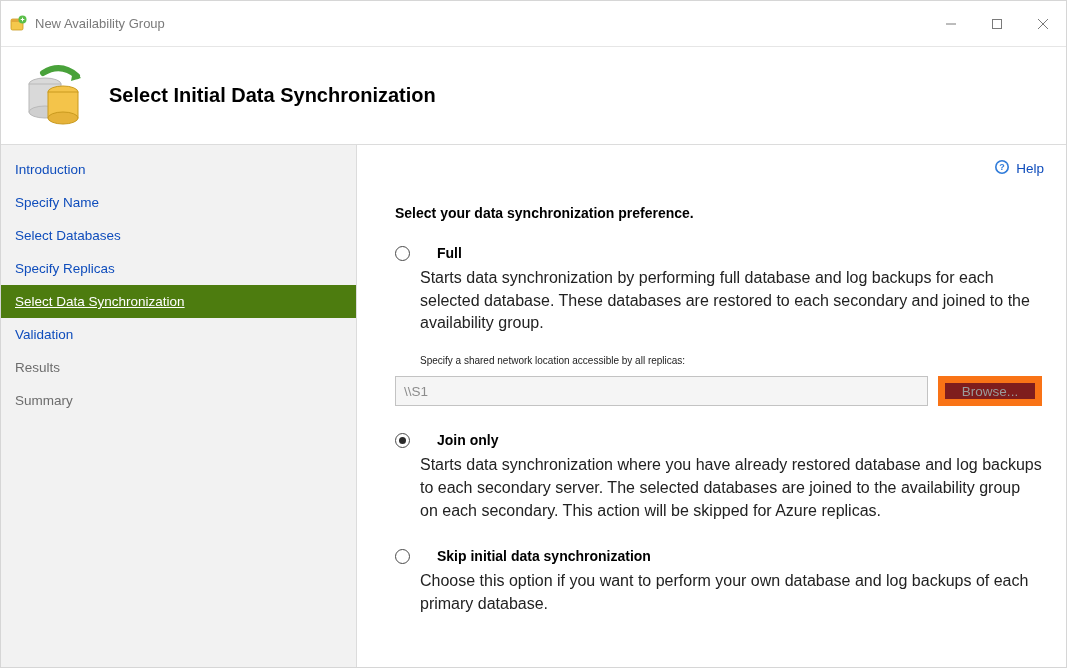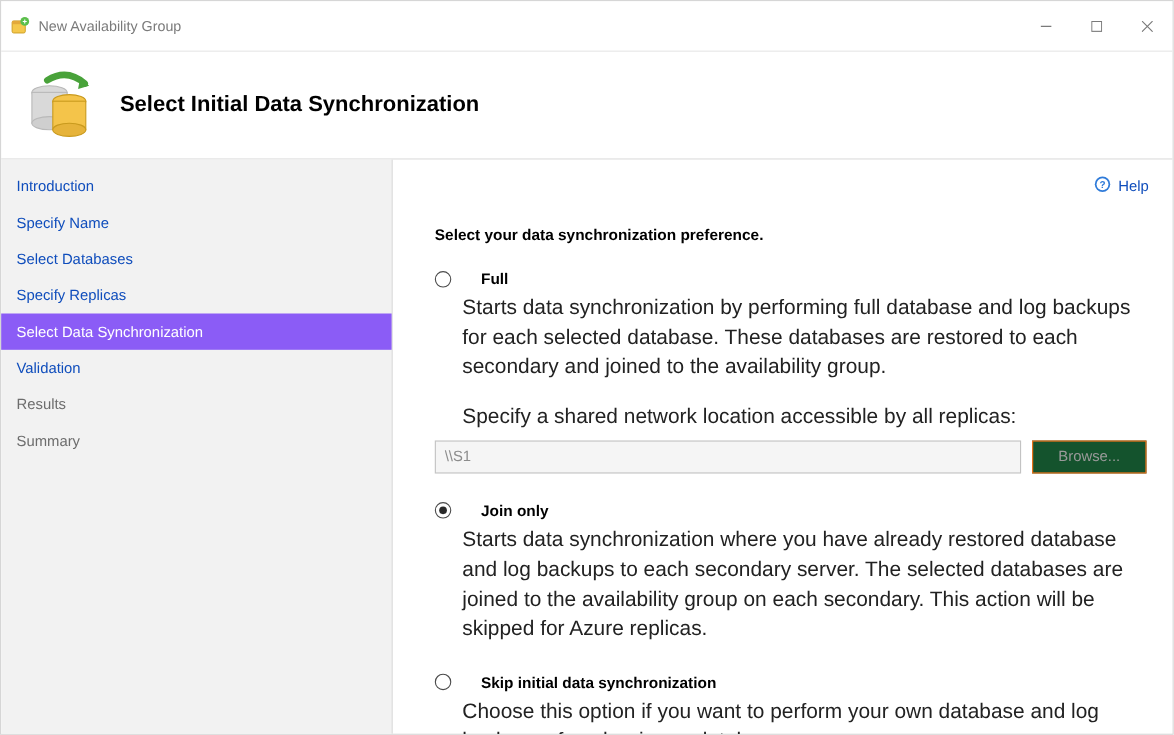--- a/index.html
+++ b/index.html
@@ -58,22 +58,23 @@
     border-right: 1px solid #dcdcdc;
     padding-top: 8px;
   }
   .nav-item {
     padding: 9px 14px;
     font-size: 13.5px;
     color: #0f4dbc;
     cursor: default;
   }
   .nav-item.selected {
-    background: #8b5cf6;
+    background: #4d7c0f;
     color: #fff;
+    text-decoration: underline;
   }
   .nav-item.muted { color: #6d6d6d; }
 
   .content {
     flex: 1;
     position: relative;
     padding: 18px 24px 18px 38px;
     overflow: auto;
   }
 
@@ -105,26 +106,26 @@
     flex: none;
   }
   .radio.checked .dot {
     width: 7px; height: 7px; border-radius: 50%;
     background: #2a2a2a;
   }
   .opt-title { font-weight: 700; font-size: 14px; color: #000; }
   .opt-desc {
     margin-left: 25px;
     margin-top: 6px;
-    font-size: 19px;
+    font-size: 16px;
     color: #222;
     line-height: 1.42;
     max-width: 680px;
   }
-  .opt-sublabel { margin-left: 25px; margin-top: 20px; font-size: 19px; }
+  .opt-sublabel { margin-left: 25px; margin-top: 20px; font-size: 10px; }
 
   .path-row {
     margin-left: 0;
     margin-top: 10px;
     display: flex;
     gap: 10px;
     align-items: stretch;
   }
   .path-input {
     flex: 1;
@@ -132,22 +133,22 @@
     border: 1px solid #c3c3c3;
     padding: 4px 8px;
     font-family: inherit;
     font-size: 13.5px;
     color: #8c8c8c;
     background: #fafafa;
   }
   .path-input:disabled { background: #f5f5f5; }
   .browse-btn {
     width: 104px;
-    border: 1px solid #f97316;
-    background: #14532d;
+    border: 7px solid #f97316;
+    background: #7f1d1d;
     color: #9a9a9a;
     font-size: 13.5px;
     display: flex; align-items: center; justify-content: center;
   }
 </style>
 </head>
 <body>
 
 <div class="titlebar">
   <span class="app-icon">

